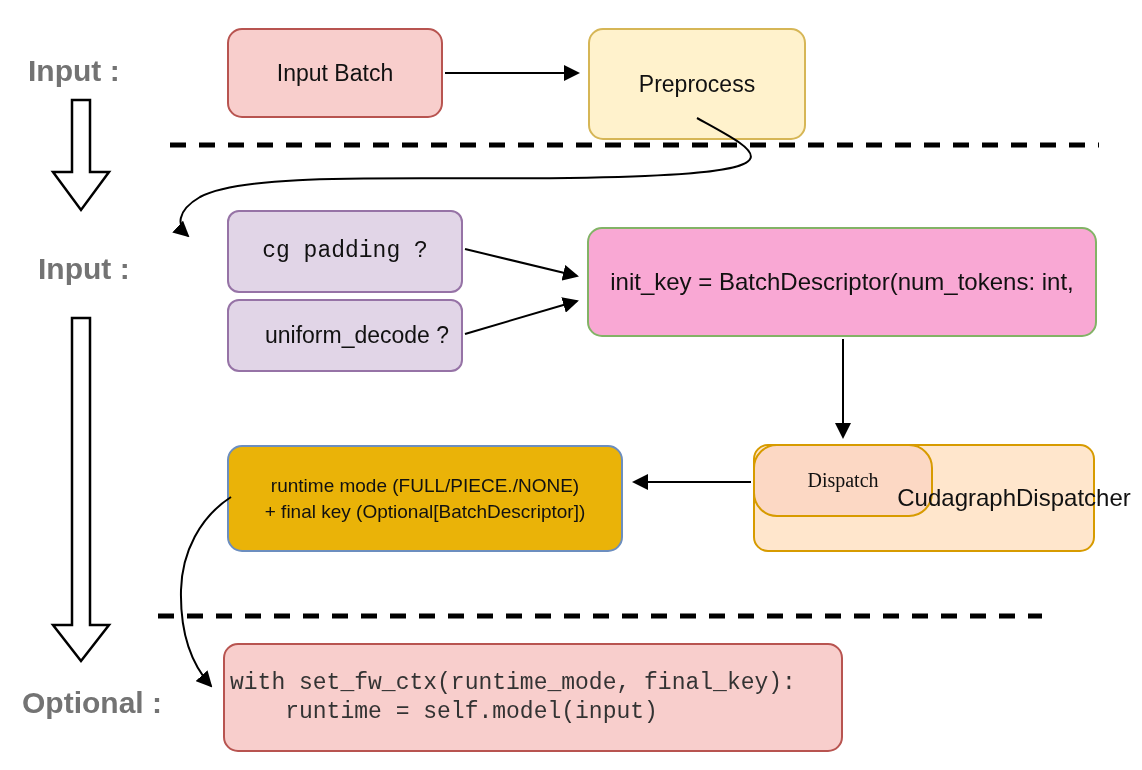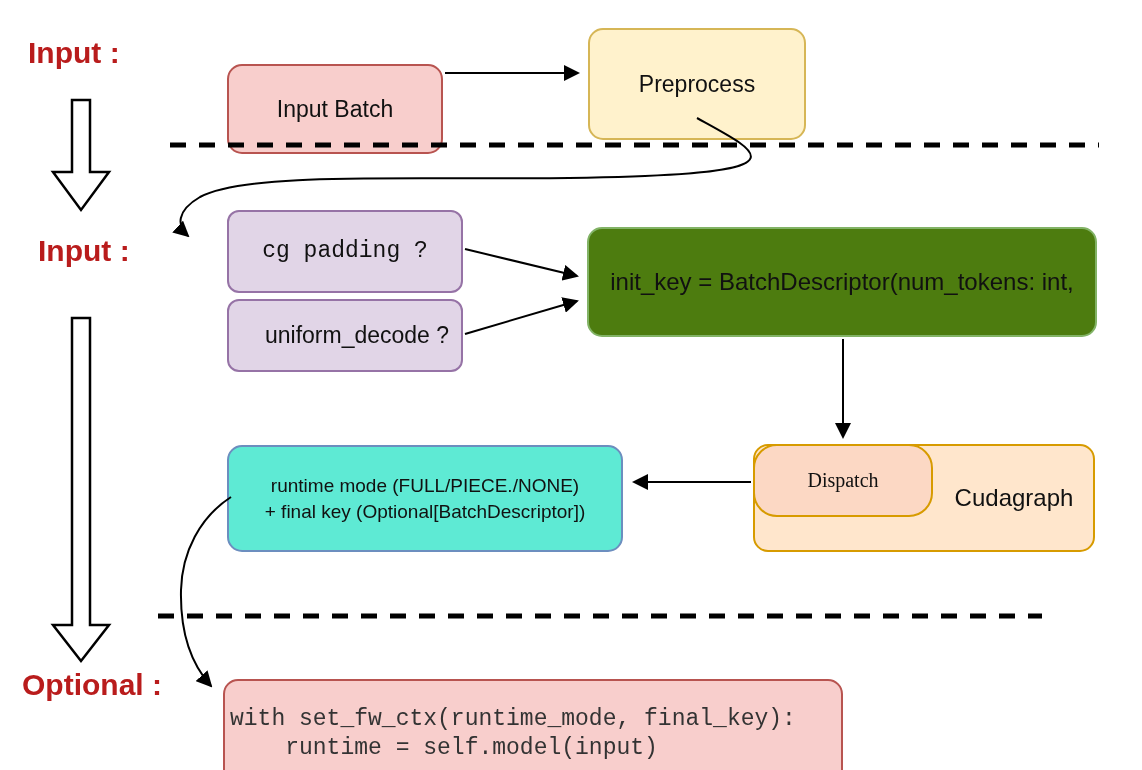--- a/index.html
+++ b/index.html
@@ -7,44 +7,45 @@
     position:relative;
     width:1142px; height:770px;
     background:#ffffff;
     font-family:"Liberation Sans", sans-serif;
     overflow:hidden;
   }
   .section-label {
     position:absolute;
     font-weight:bold;
     font-size:30px;
-    color:#b91c1c;
+    color:#737373;
     white-space:nowrap;
+    margin-top:18px;
   }
   .node {
     position:absolute;
     border:2px solid;
     border-radius:15px;
     display:flex;
     flex-direction:column;
     align-items:center;
     justify-content:center;
     text-align:center;
     color:#111;
     box-sizing:border-box;
     white-space:nowrap;
   }
   .node .ln { line-height:1.32; }
-  .red    { background:#f8cecc; border-color:#b85450;margin-top:36px; }
+  .red    { background:#f8cecc; border-color:#b85450; }
   .yellow { background:#fff2cc; border-color:#d6b656; }
   .purple { background:#e1d5e7; border-color:#9673a6; }
-  .green  { background:#4d7c0f; border-color:#82b366; }
+  .green  { background:#f9a8d4; border-color:#82b366; }
   .orange { background:#ffe6cc; border-color:#d79b00; }
   .peach  { background:#fcd8c4; border-color:#d79b00; }
-  .blue   { background:#5eead4; border-color:#6c8ebf; }
+  .blue   { background:#eab308; border-color:#6c8ebf; }
 
   #node-input-batch    { left:227px; top:28px;  width:216px; height:90px;  font-size:23px; }
   #node-preprocess     { left:588px; top:28px;  width:218px; height:112px;  font-size:23px; }
   #node-cg-padding     { left:227px; top:210px; width:236px; height:83px;  font-size:23px; border-radius:12px;font-family:Liberation Mono, monospace; }
   #node-uniform-decode { left:227px; top:299px; width:236px; height:73px;  font-size:23px; border-radius:12px;padding-left:24px; }
   #node-init-key       { left:587px; top:227px; width:510px; height:110px; font-size:24px; }
   #node-cudagraph      { left:753px; top:444px; width:342px; height:108px; }
   #node-dispatch       { left:753px; top:444px; width:180px; height:73px;  font-size:20px; border-radius:24px;font-family:Liberation Serif, serif; }
   #cudagraph-label     { position:absolute; left:933px; top:444px; width:162px; height:108px;
                          display:flex; flex-direction:row; align-items:center; justify-content:center;
@@ -93,20 +94,21 @@
   <div class="node green" id="node-init-key">
     <span class="ln">init_key = BatchDescriptor(num_tokens: int,</span>
   </div>
 
   <div class="node orange" id="node-cudagraph"></div>
   <div class="node peach" id="node-dispatch">
     <span class="ln">Dispatch</span>
   </div>
   <div id="cudagraph-label">
     <span class="ln">Cudagraph</span>
+    <span class="ln">Dispatcher</span>
   </div>
 
   <div class="node blue" id="node-runtime-mode">
     <span class="ln">runtime mode (FULL/PIECE./NONE)</span>
     <span class="ln">+ final key (Optional[BatchDescriptor])</span>
   </div>
 
   <div class="node red" id="node-execute-code">
     <pre>with set_fw_ctx(runtime_mode, final_key):
     runtime = self.model(input)</pre>

